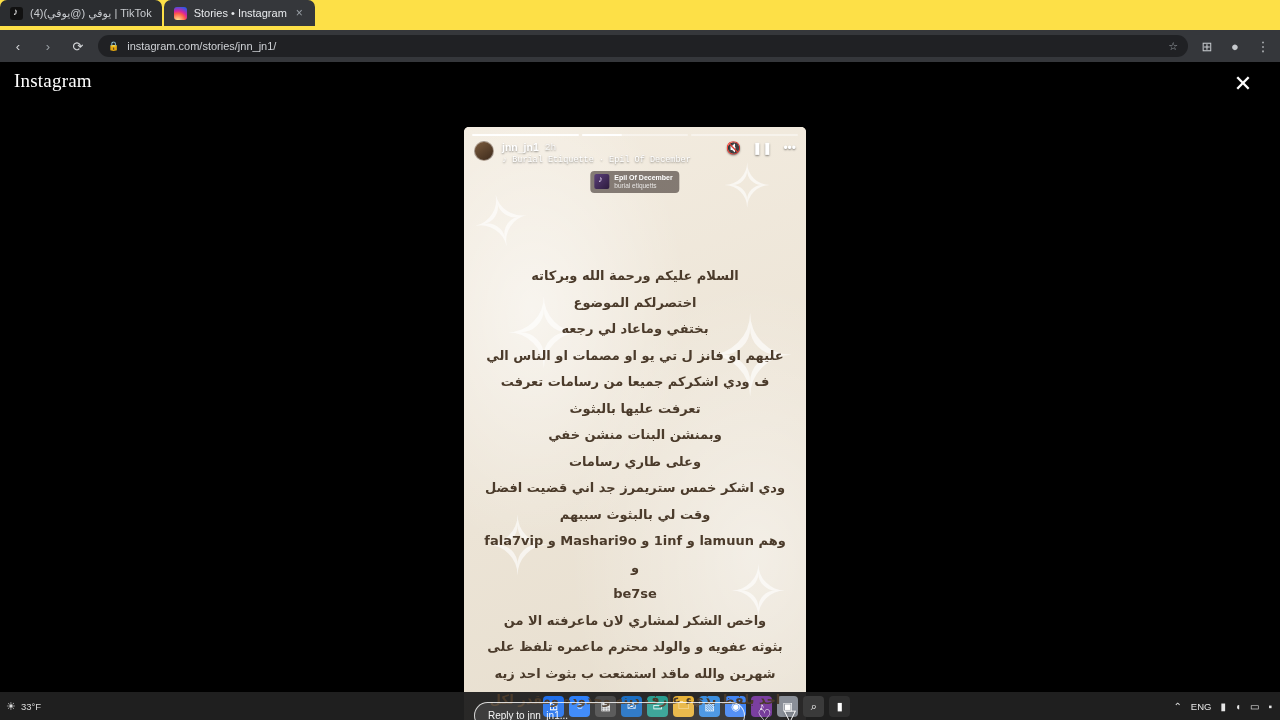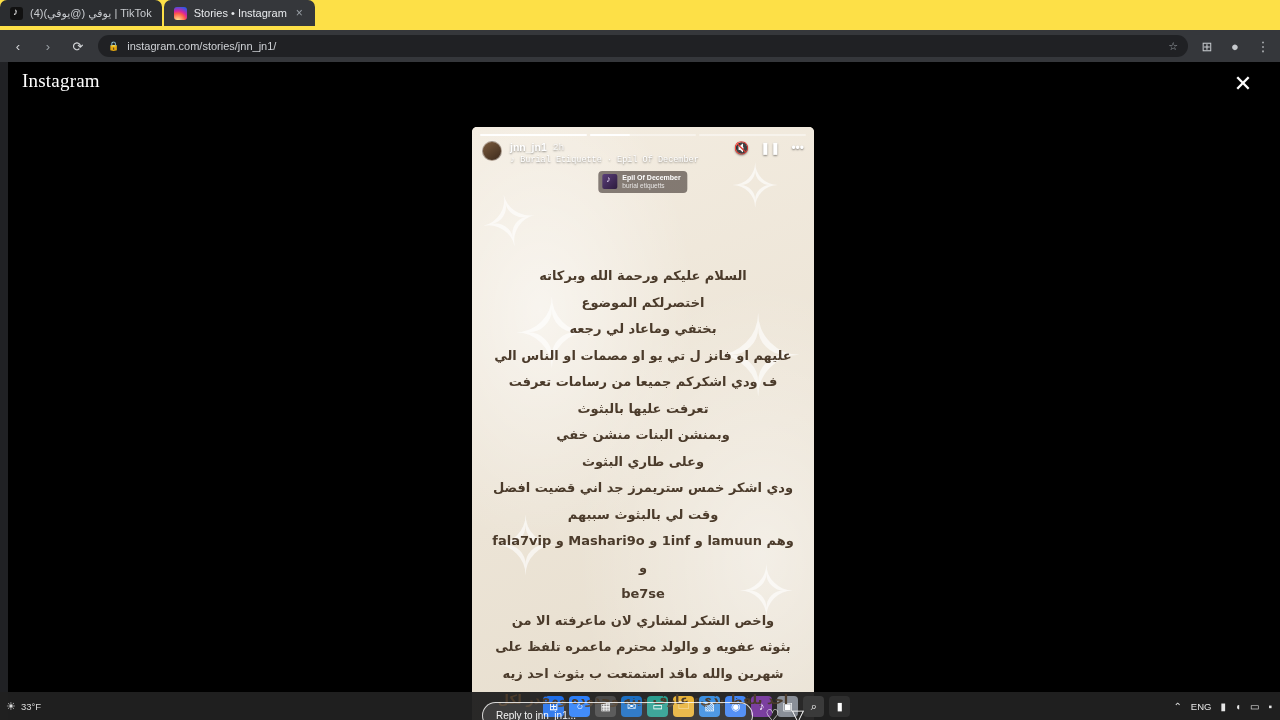--- a/index.html
+++ b/index.html
@@ -85,21 +85,20 @@
   .omnibox .url { flex: 1; overflow: hidden; white-space: nowrap; }
   .omnibox .bkmk { font-size: 11px; color: #9aa0a6; }
   .tb-icon { color: #c6c9cd; font-size: 13px; width: 18px; text-align: center; }
 
   
   .page {
     flex: 1;
     background: #000;
     position: relative;
     overflow: hidden;
-    margin-left: 8px;
   }
   .ig-logo {
     position: absolute; left: 14px; top: 8px;
     color: #fff;
     font-family: "Liberation Serif", serif;
     font-size: 19px;
     letter-spacing: 0.2px;
   }
   .close-x {
     position: absolute; right: 26px; top: 12px;
@@ -319,21 +318,21 @@
       </div>
 
       <div class="story-text">
         <div>السلام عليكم ورحمة الله وبركاته</div>
         <div>اختصرلكم الموضوع</div>
         <div>بختفي وماعاد لي رجعه</div>
         <div>عليهم او فانز ل تي يو او مصمات او الناس الي</div>
         <div>ف ودي اشكركم جميعا من رسامات تعرفت</div>
         <div>تعرفت عليها بالبثوث</div>
         <div>وبمنشن البنات منشن خفي</div>
-        <div>وعلى طاري البثوث</div>
+        <div>وعلى طاري رسامات</div>
         <div>ودي اشكر خمس ستريمرز جد اني قضيت افضل</div>
         <div>وقت لي بالبثوث سببهم</div>
         <div>وهم lamuun و 1inf و Mashari9o و fala7vip و</div>
         <div class="ltr">be7se</div>
         <div>واخص الشكر لمشاري لان ماعرفته الا من</div>
         <div>بثوثه عفويه و والولد محترم ماعمره تلفظ على</div>
         <div>شهرين والله ماقد استمتعت ب بثوث احد زيه</div>
         <div>احد بلفظ بذيء عارف دينه وحدوده ومقدر لكل</div>
         <div>الي دعموه وماعمره قصر</div>
 

